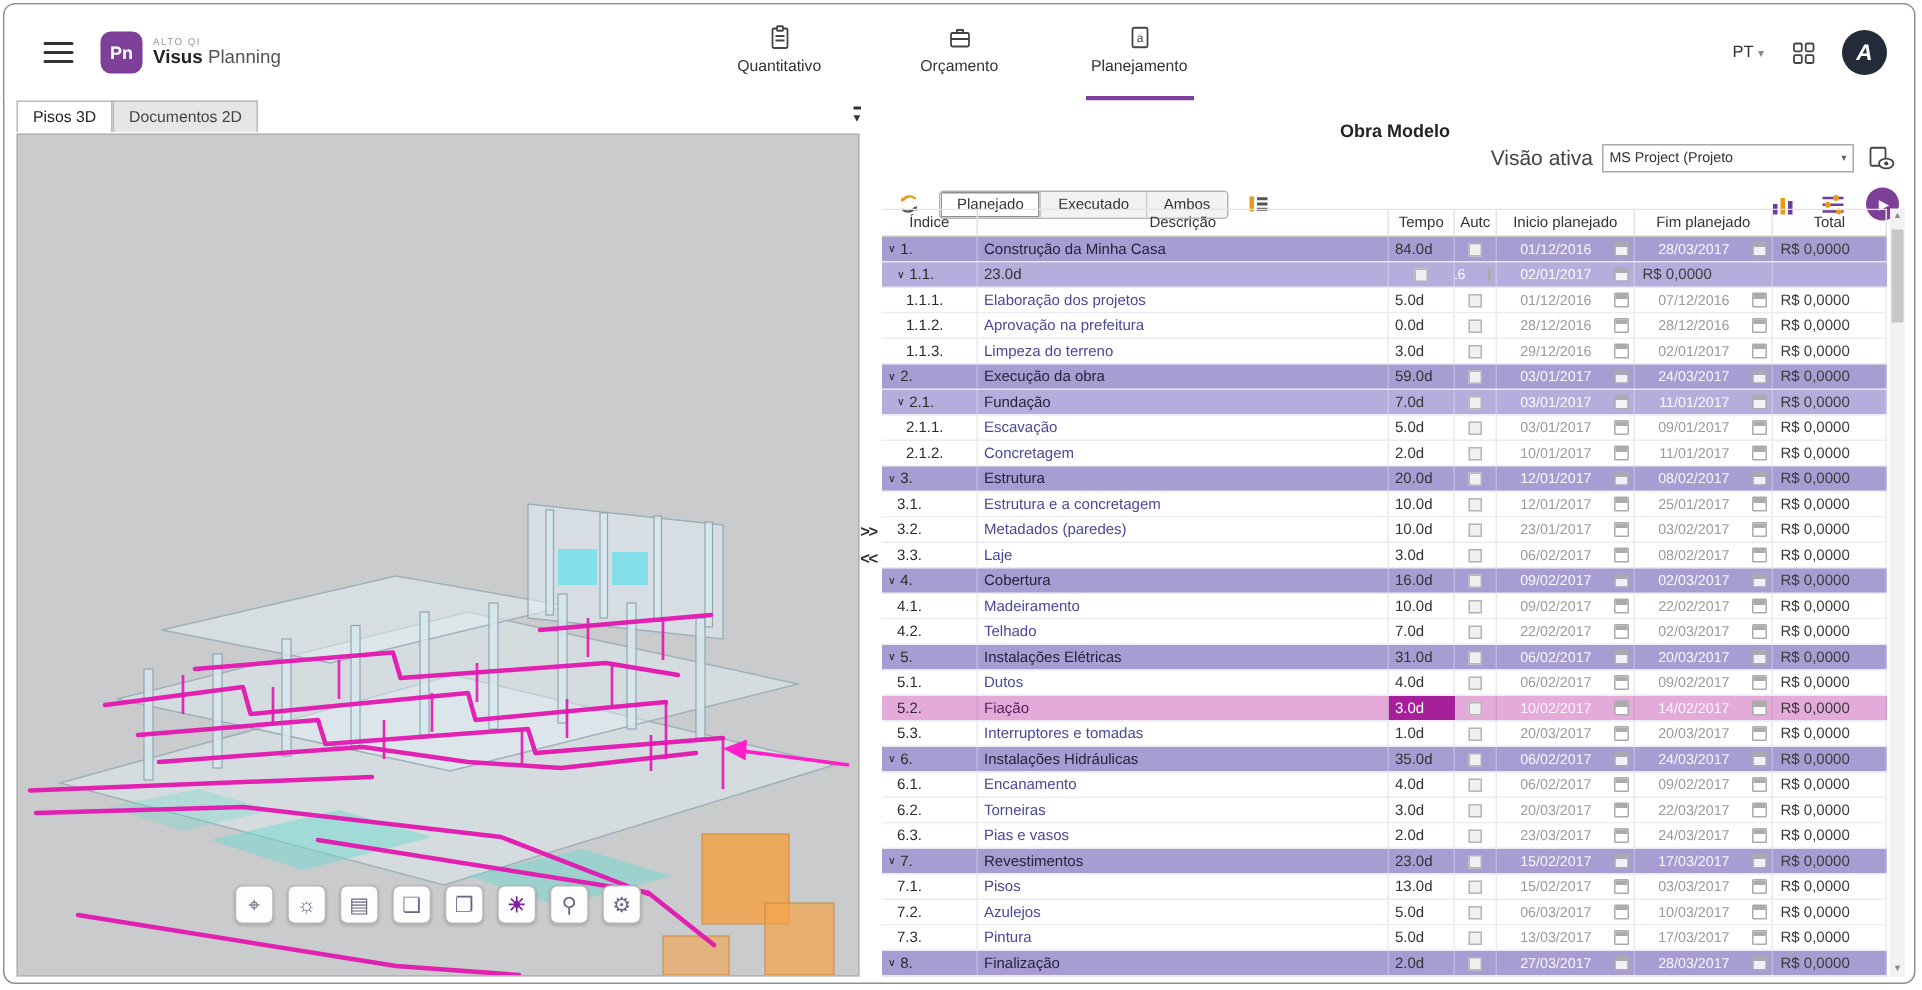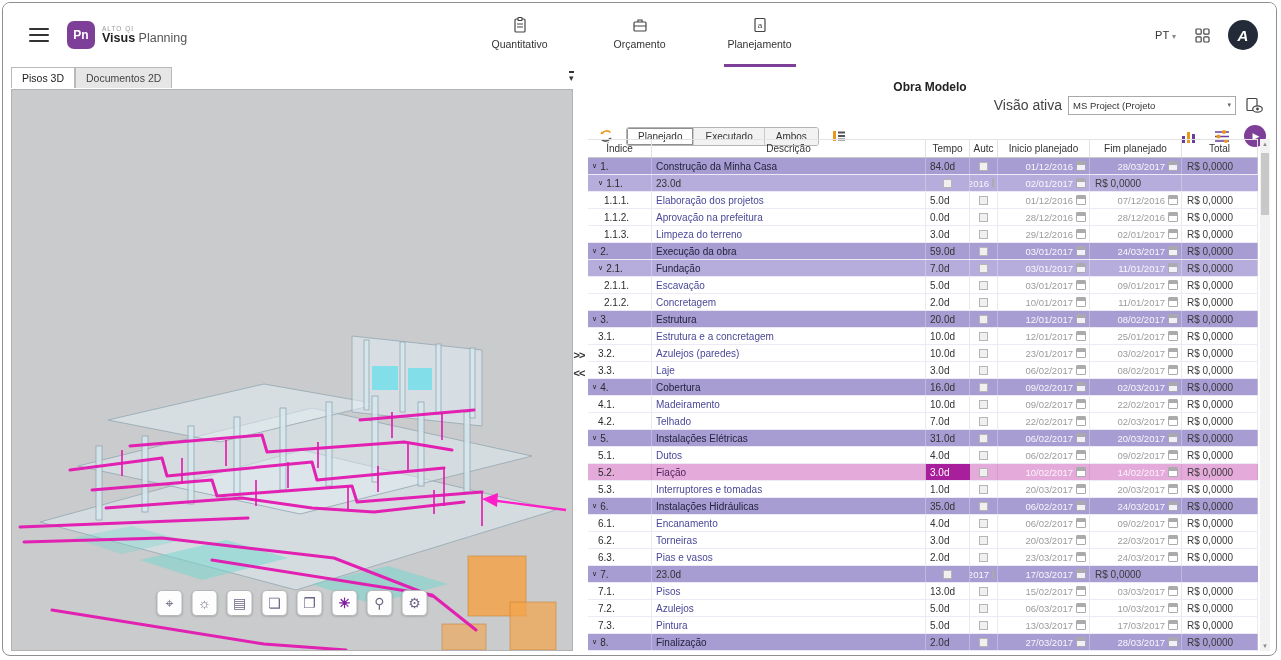--- a/index.html
+++ b/index.html
@@ -65,21 +65,21 @@
   .hc { display:flex; align-items:center; justify-content:center; color:#333; border-right:1px solid #e2e2e2; font-size:10px; cursor:pointer; }
   .trow { height:17px; background:#fff; border-bottom:1px solid #edeaf5; cursor:pointer; }
   .c { display:flex; align-items:center; border-right:1px solid rgba(96,76,140,0.13); overflow:hidden; white-space:nowrap; }
   .c.idx { color:#2b2b2b; }
   .lvl1 .idx { padding-left:4px; } .lvl2 .idx { padding-left:10px; } .lvl3 .idx { padding-left:16px; }
   .chev { font-size:7px; margin-right:3px; color:#222; }
   .c.desc { padding-left:4px; color:#4a4898; }
   .c.tempo { padding-left:4px; color:#333; }
   .c.auto { justify-content:center; }
   .cb { width:9px; height:9px; border:1px solid #b5b5b5; background:#f0f0f0; display:inline-block; }
-  .c.date { justify-content:flex-end; gap:3px; padding-right:3px; color:#9b9b9b; font-size:9.5px; }
+  .c.date { justify-content:flex-end; gap:15px; padding-right:3px; color:#9b9b9b; font-size:9.5px; }
   .cal { width:10px; height:10px; border:1px solid #ababab; background:linear-gradient(#ababab 0 3px, #fff 3px); display:inline-block; border-radius:1px; }
   .c.total { padding-left:5px; color:#3a3a3a; }
   .trow.g1 { background:#a79dd2; }
   .trow.g2 { background:#b7addc; }
   .trow.g1 .desc, .trow.g2 .desc { color:#23233e; }
   .trow.g1 .date, .trow.g2 .date { color:rgba(255,255,255,0.92); }
   .trow.g1 .cal, .trow.g2 .cal { opacity:0.85; }
   .trow.g1 .c, .trow.g2 .c { border-right-color:rgba(255,255,255,0.28); }
   .trow.sel { background:#e4abda; }
   .trow.sel .desc { color:#53215f; }
@@ -539,21 +539,21 @@
             <div class="c date">
               <span>25/01/2017</span>
               <span class="cal"></span>
             </div>
             <div class="c total">R$ 0,0000</div>
           </div>
           <div class="trow lvl2 child">
             <div class="c idx">
               <span>3.2.</span>
             </div>
-            <div class="c desc">Azulejos (paredes)</div>
+            <div class="c desc">Metadados (paredes)</div>
             <div class="c tempo">10.0d</div>
             <div class="c auto">
               <span class="cb"></span>
             </div>
             <div class="c date">
               <span>23/01/2017</span>
               <span class="cal"></span>
             </div>
             <div class="c date">
               <span>03/02/2017</span>
@@ -790,20 +790,21 @@
               <span>24/03/2017</span>
               <span class="cal"></span>
             </div>
             <div class="c total">R$ 0,0000</div>
           </div>
           <div class="trow lvl1 g1">
             <div class="c idx">
               <span class="chev">∨</span>
               <span>7.</span>
             </div>
+            <div class="c desc">Revestimentos</div>
             <div class="c tempo">23.0d</div>
             <div class="c auto">
               <span class="cb"></span>
             </div>
             <div class="c date">
               <span>15/02/2017</span>
               <span class="cal"></span>
             </div>
             <div class="c date">
               <span>17/03/2017</span>

